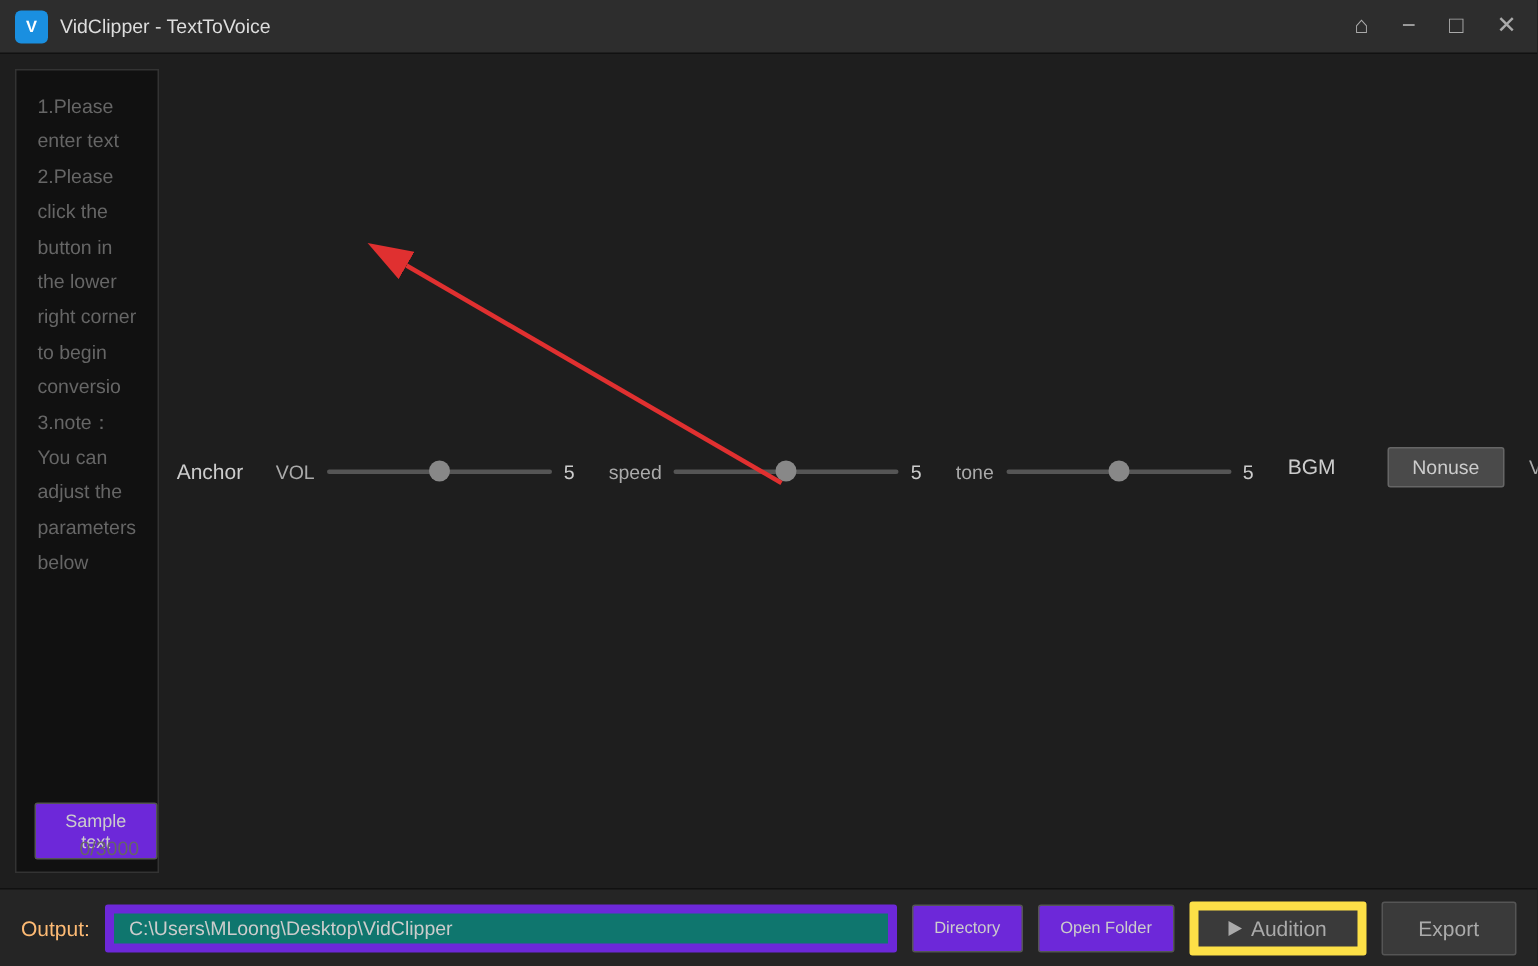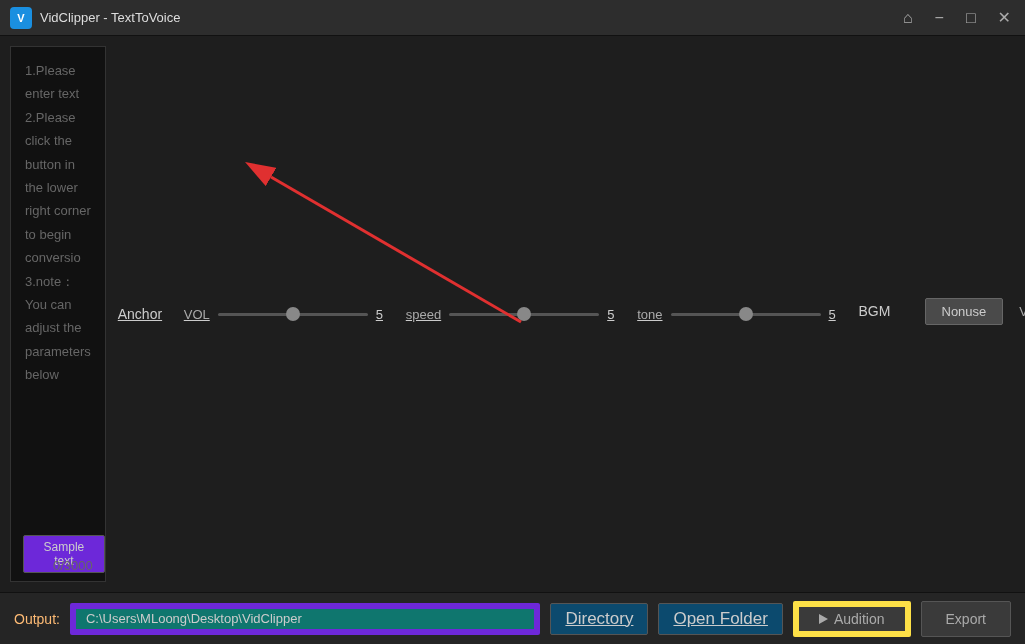--- a/index.html
+++ b/index.html
@@ -109,21 +109,20 @@
     }
 
     
     #controls-row {
       background: #1e1e1e;
       display: flex;
       align-items: center;
       gap: 16px;
       padding: 8px 4px;
       flex-shrink: 0;
-      text-decoration: underline;
     }
     .control-label {
       font-size: 14px;
       color: #ccc;
       white-space: nowrap;
       min-width: 50px;
     }
     .anchor-btn {
       background: #4a4a4a;
       border: 1px solid #666;
@@ -201,30 +200,29 @@
       flex: 1;
       background: #0f766e;
       border: 6px solid #6d28d9;
       color: #ccc;
       padding: 5px 10px;
       font-size: 13px;
       border-radius: 2px;
       height: 32px;
     }
     .out-btn {
-      background: #0c4a6e;
+      background: #6d28d9;
       border: 1px solid #555;
       color: #ccc;
       padding: 5px 14px;
-      font-size: 17px;
+      font-size: 11px;
       cursor: pointer;
       border-radius: 2px;
       white-space: nowrap;
       height: 32px;
-      text-decoration: underline;
     }
     #audition-btn {
       background: #3a3a3a;
       border: 6px solid #fde047;
       color: #aaa;
       padding: 5px 20px;
       font-size: 14px;
       cursor: pointer;
       border-radius: 2px;
       white-space: nowrap;

